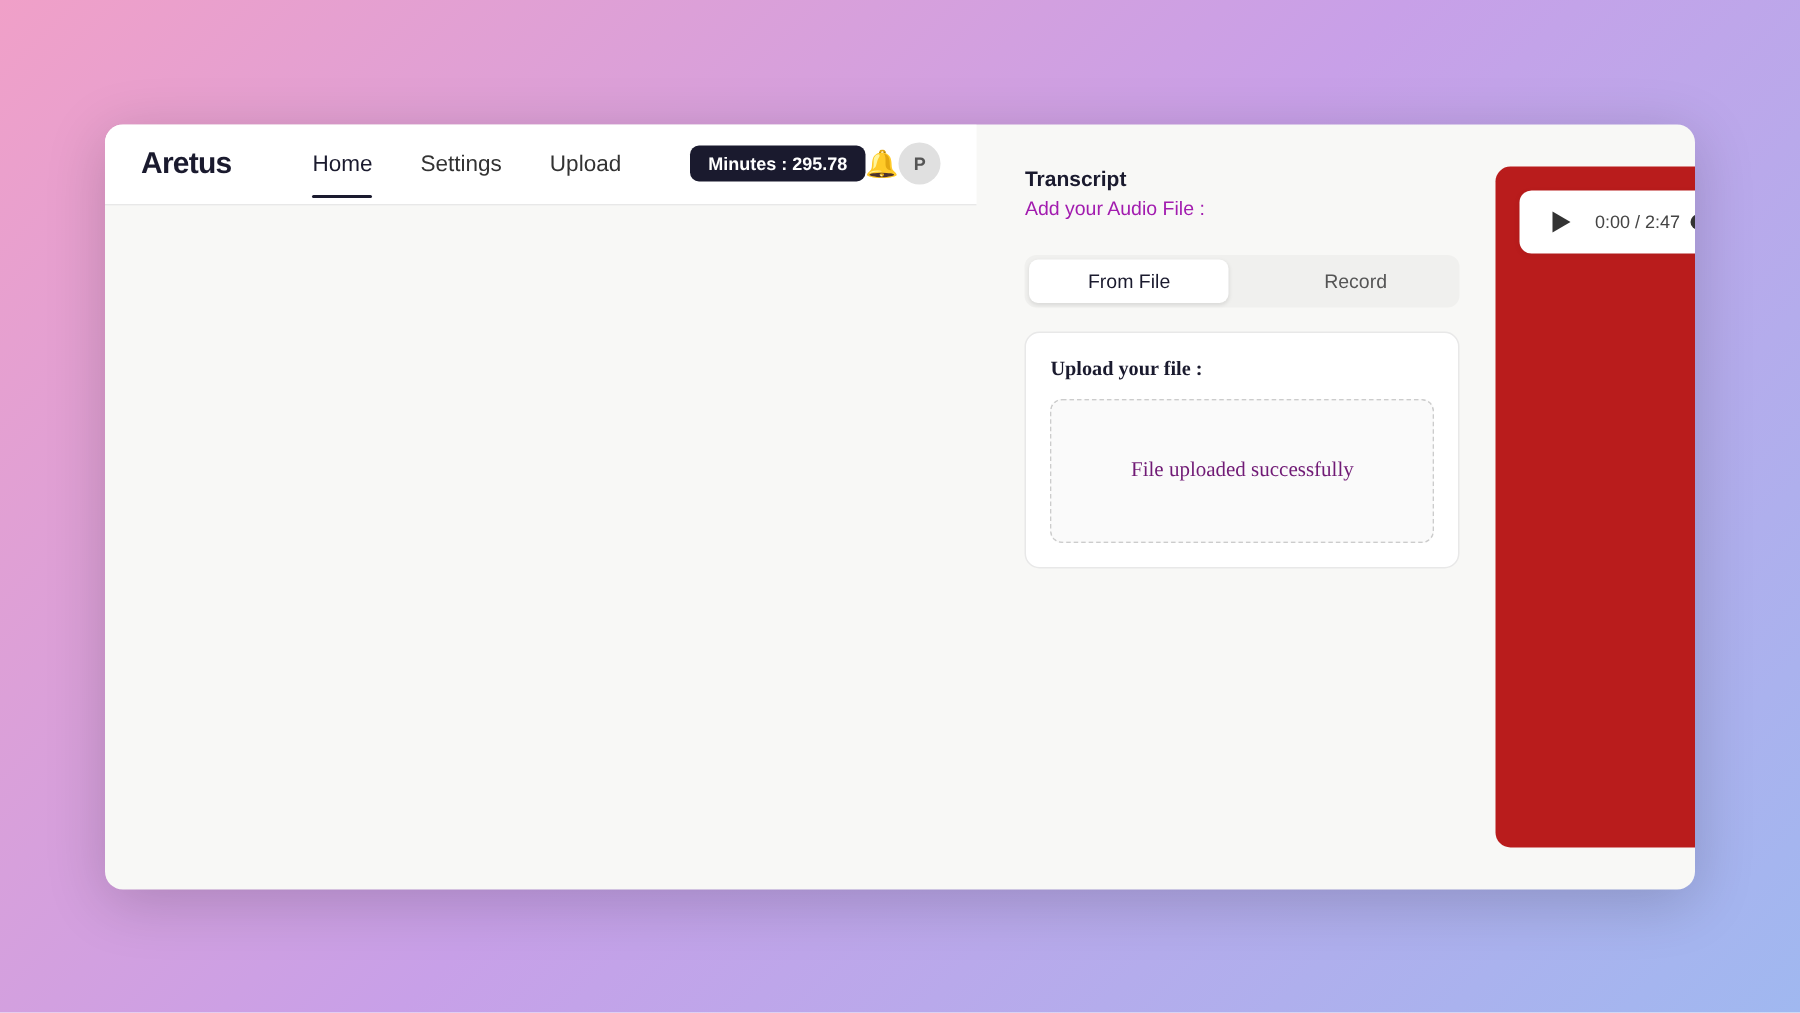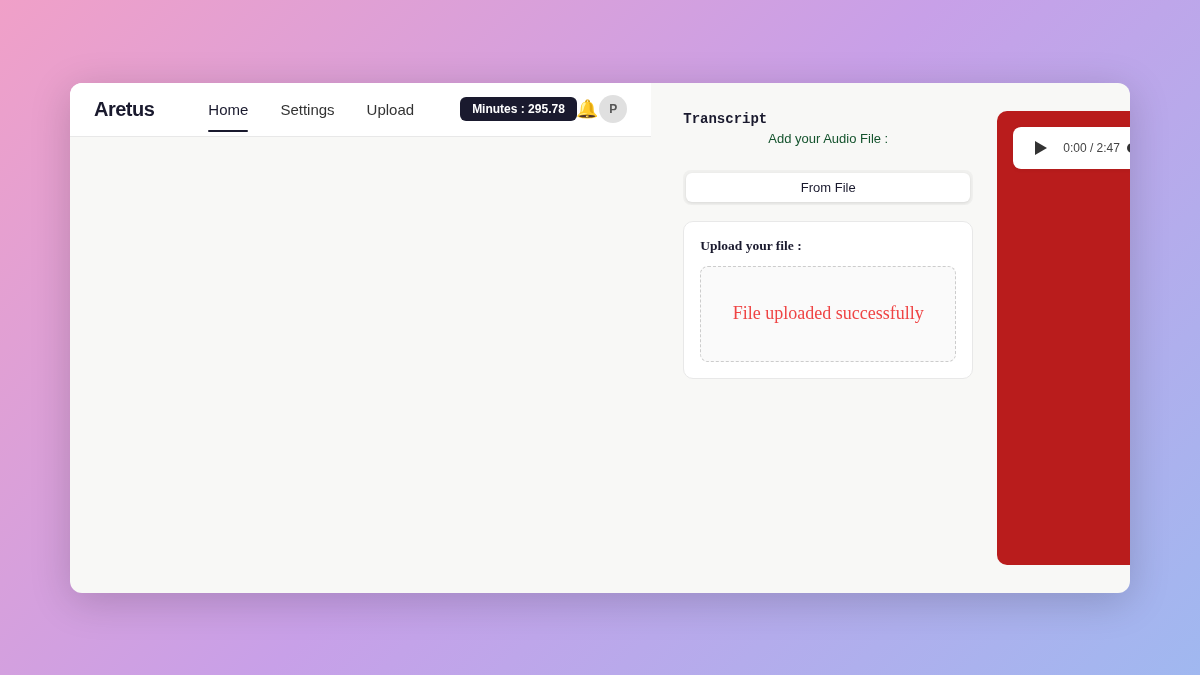--- a/index.html
+++ b/index.html
@@ -130,28 +130,26 @@
       display: flex;
       flex-direction: column;
       gap: 16px;
     }
 
     .section-title {
       font-size: 14px;
       font-weight: 600;
       color: #1a1a2e;
       margin-bottom: 4px;
-      font-family: Liberation Mono, monospace;
     }
 
     .add-file-label {
       font-size: 13px;
-      color: #14532d;
+      color: #a21caf;
       margin-bottom: 8px;
-      text-align: center;
     }
 
     
     .file-toggle {
       display: flex;
       background: #f0f0ee;
       border-radius: 8px;
       padding: 3px;
       gap: 18px;
     }
@@ -197,22 +195,22 @@
       border-radius: 8px;
       height: 96px;
       display: flex;
       align-items: center;
       justify-content: center;
       background: #fafafa;
       cursor: pointer;
     }
 
     .upload-status-text {
-      font-size: 18px;
-      color: #ef4444;
+      font-size: 14px;
+      color: #701a75;
       font-weight: 400;
     }
 
     
     .action-buttons {
       display: flex;
       align-items: center;
       gap: 12px;
       margin-top: 4px;
     }
@@ -348,20 +346,21 @@
   <div class="main-content">
 
     <div class="left-panel">
       <div>
         <div class="section-title">Transcript</div>
         <div class="add-file-label">Add your Audio File :</div>
       </div>
 
       <div class="file-toggle">
         <button class="toggle-btn active">From File</button>
+        <button class="toggle-btn">Record</button>
       </div>
 
       <div class="upload-section">
         <div class="upload-label">Upload your file :</div>
         <div class="upload-dropzone">
           <span class="upload-status-text">File uploaded successfully</span>
         </div>
       </div>
 
     </div>

